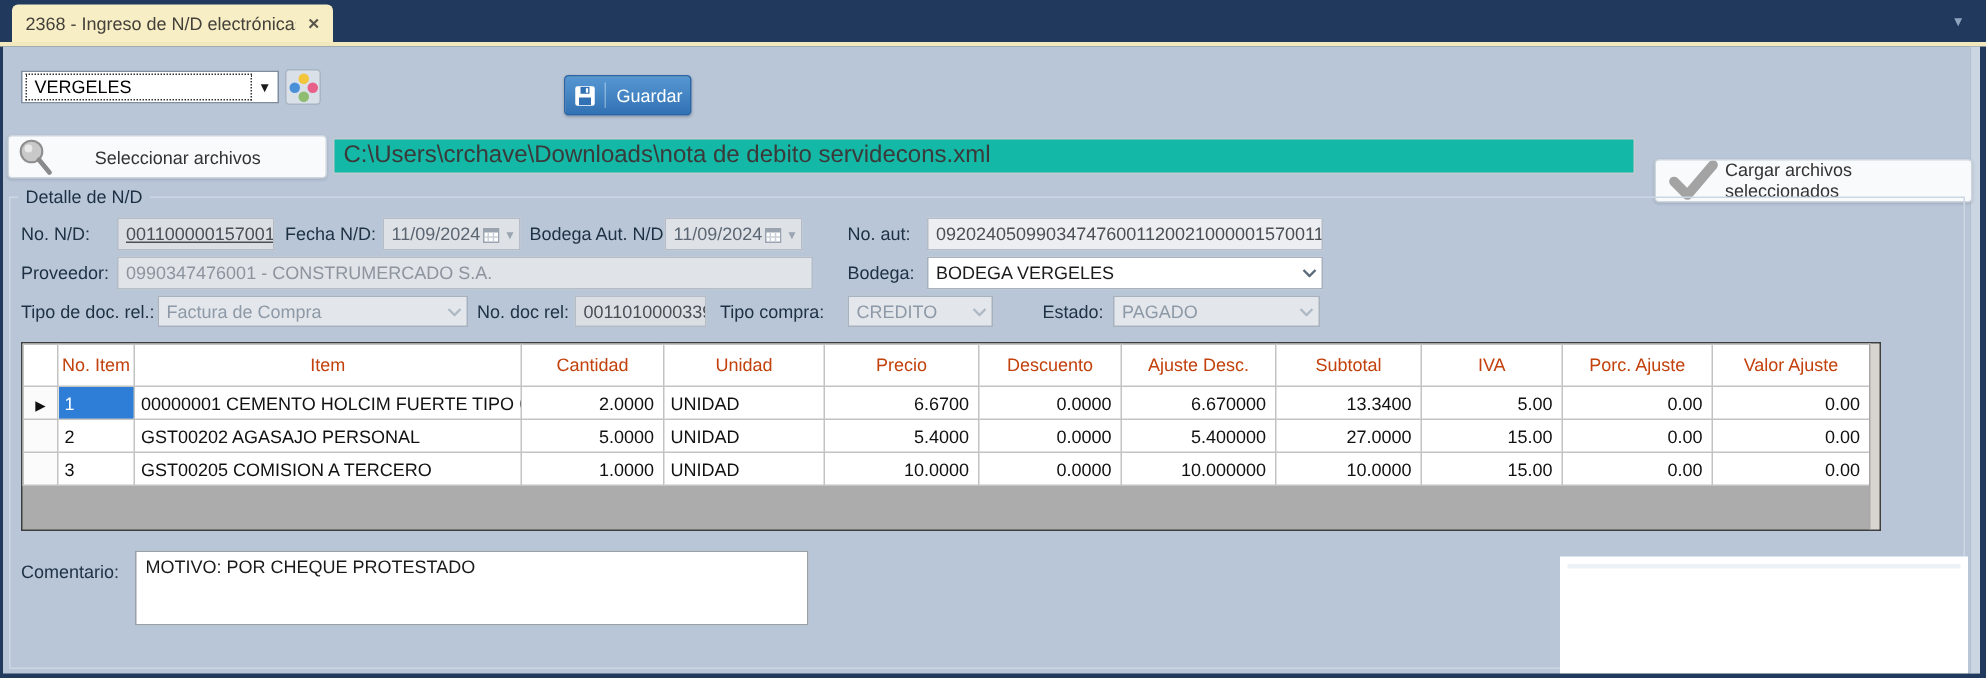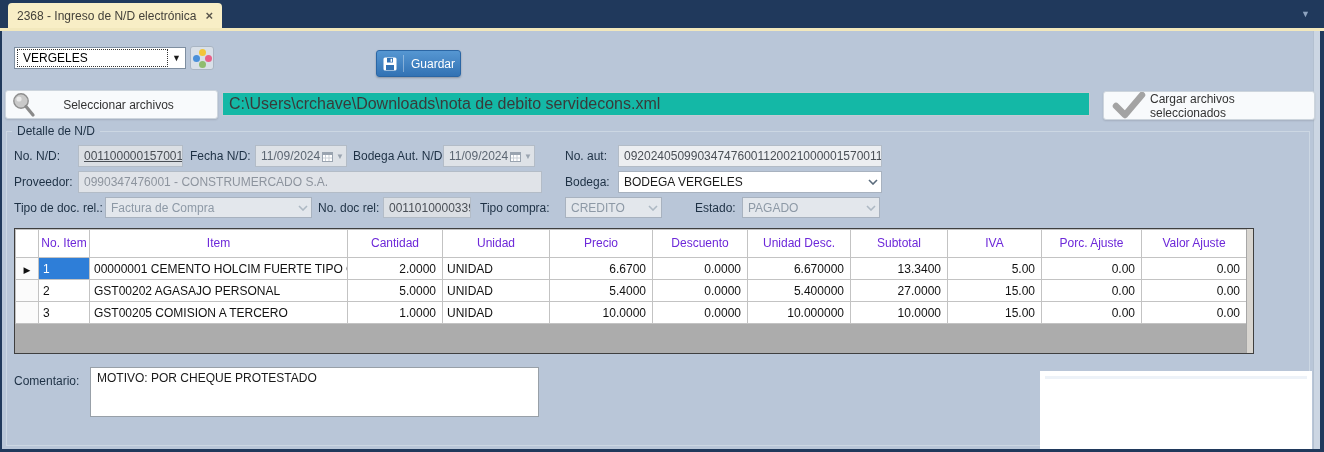--- a/index.html
+++ b/index.html
@@ -56,21 +56,21 @@
               box-shadow:0 1px 2px rgba(0,0,0,.25); }
   .save-btn .ic { width:26px; display:flex; justify-content:center; }
   .save-btn .sep { width:1px; height:17px; background:rgba(255,255,255,.35); margin-right:7px; }
 
   .file-btn { position:absolute; background:#f8fafc; border:1px solid #cdd5dd; border-radius:3px;
               display:flex; align-items:center; font-size:12px; color:#333;
               box-shadow:0 1px 2px rgba(0,0,0,.12); }
   .select-btn { left:3px; top:59px; width:213px; height:29px; }
   .select-btn .txt { flex:1; text-align:center; padding-left:14px; }
   .select-btn svg { position:absolute; left:5px; top:1px; }
-  .load-btn { left:1101px; top:60px; width:212px; height:29px; padding-left:8px; }
+  .load-btn { left:1101px; top:75px; width:212px; height:29px; padding-left:8px;align-items:flex-end; }
   .load-btn .txt { margin-left:4px; }
 
   .path-field { position:absolute; left:220px; top:61px; width:868px; height:24px; background:#14b8a6;
                 border:1px solid #c3cad2; font-size:16px; color:#3a3a3a; padding:0 6px;
                 font-family:Liberation Sans, sans-serif; }
 
   
   .groupbox { position:absolute; left:4px; top:100px; right:10px; bottom:3px; border:1px solid #ccd7e3; }
   .group-caption { position:absolute; left:10px; top:93px; background:#b9c6d8; padding:0 5px;
                    font-size:12px; color:#1d3044; }
@@ -84,21 +84,21 @@
 
   .chev { stroke:#5a6b7c; stroke-width:1.6; fill:none; }
   .chev-dis { stroke:#aeb9c4; }
 
   
   .grid-wrap { position:absolute; left:12px; top:197px; width:1240px; height:126px;
                border:1px solid #3f3f3f; background:#acacac; overflow:hidden; }
   table.grid-table { border-collapse:collapse; table-layout:fixed; width:1231px; background:#fff; }
   .grid-table th, .grid-table td { border:1px solid #c3c3c3; font-size:12px; font-weight:normal;
                overflow:hidden; white-space:nowrap; }
-  .grid-table th { height:28px; text-align:center; color:#6d28d9; background:#fff; line-height:1.15; }
+  .grid-table th { height:28px; text-align:center; color:#c2410c; background:#fff; line-height:1.15; }
   .grid-table td { height:22px; color:#111; background:#fff; }
   td.l, th.l { padding-left:4px; }
   td.l { text-align:left; }
   td.r { text-align:right; padding-right:6px; }
   td.selcol { background:#fbfbfb; text-align:center; }
   td.sel-cell { background:#2e7ed8; color:#fff; padding-left:4px; }
   .rowmark { font-size:9px; color:#111; }
   .grid-scroll { position:absolute; top:0; right:0; bottom:0; width:7px; background:#d8d5d0; border-left:1px solid #a7a7a7; }
 
   
@@ -269,21 +269,21 @@
         </colgroup>
         <thead>
           <tr>
             <th></th>
             <th>No. Item</th>
             <th>Item</th>
             <th>Cantidad</th>
             <th>Unidad</th>
             <th>Precio</th>
             <th>Descuento</th>
-            <th>Unidad Desc.</th>
+            <th>Ajuste Desc.</th>
             <th>Subtotal</th>
             <th>IVA</th>
             <th>Porc. Ajuste</th>
             <th>Valor Ajuste</th>
           </tr>
         </thead>
         <tbody>
           <tr>
             <td class="selcol"><span class="rowmark">▶</span></td>
             <td class="sel-cell">1</td>

